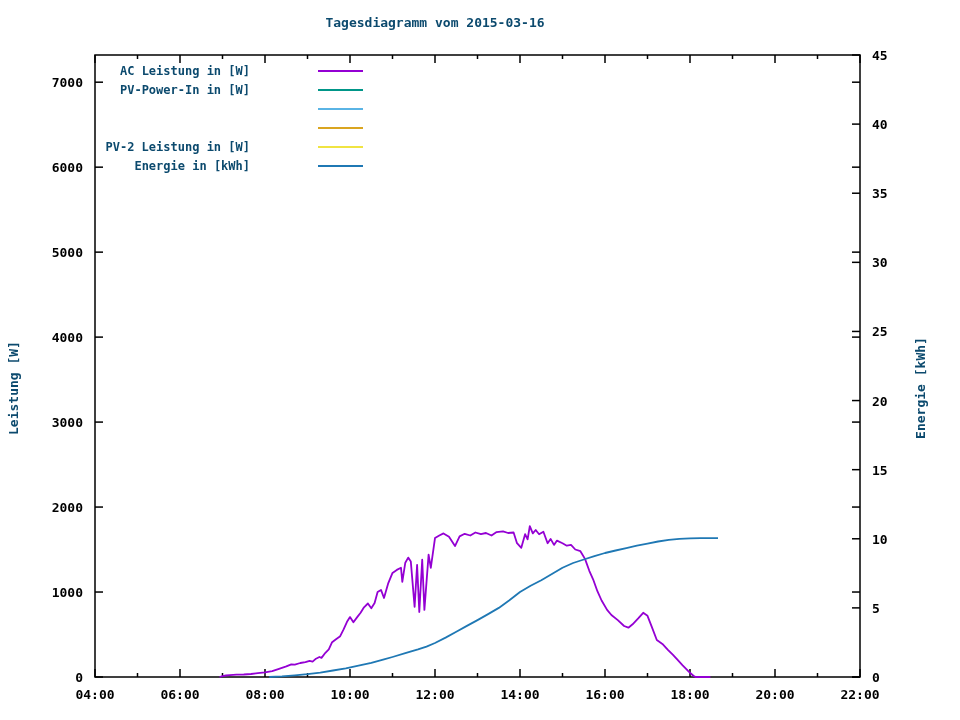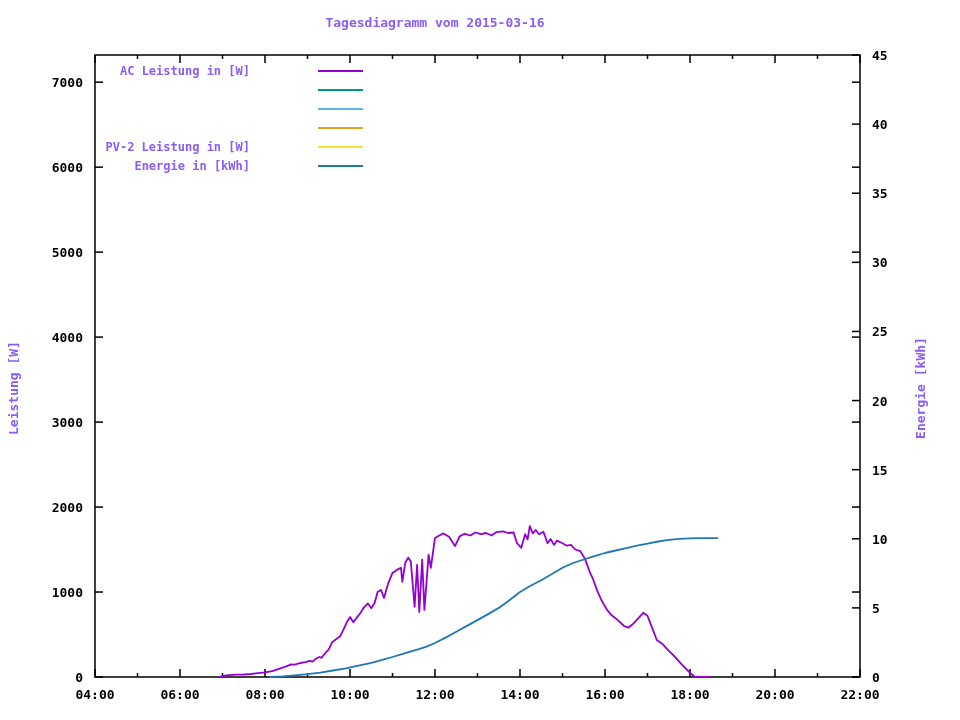--- a/index.html
+++ b/index.html
@@ -1,17 +1,17 @@
 <!DOCTYPE html>
 <html><head>
 <meta charset="utf-8">
 <style>
   html,body{margin:0;padding:0;background:#fff;}
   #stage{position:relative;width:960px;height:720px;background:#ffffff;overflow:hidden;
-         font-family:"DejaVu Sans Mono", monospace;color:#8b5cf6;}
+         font-family:"DejaVu Sans Mono", monospace;color:#0c4a6e;}
   .title{position:absolute;left:135px;top:15px;width:600px;text-align:center;
          font-size:13px;font-weight:bold;letter-spacing:0px;}
   .axis-title{position:absolute;width:200px;height:16px;text-align:center;
          font-size:13px;font-weight:bold;transform:rotate(-90deg);}
   #ylab-left{left:-86px;top:380px;}
   #ylab-right{left:821px;top:380px;}
   .legend{position:absolute;left:0;top:0;}
   .legend-row{position:absolute;left:0;width:365px;height:16px;}
   .legend-label{position:absolute;left:0;top:0;width:250px;text-align:right;
          font-size:12px;font-weight:bold;white-space:pre;}
@@ -123,20 +123,21 @@
       <polyline points="219.5,677.0 222.5,676.2 225.9,675.5 229.7,675.1 236.5,674.6 243.8,674.5 251.0,674.0 257.8,673.2 265.0,672.3 272.2,671.1 279.0,668.9 286.3,666.4 291.3,664.3 294.8,664.7 300.3,663.0 305.4,662.1 309.6,660.9 312.6,661.7 316.0,658.7 319.4,657.0 321.5,657.9 325.4,652.8 328.8,649.4 332.1,642.2 336.0,639.2 340.2,636.2 343.6,629.4 347.0,621.8 350.0,617.1 353.4,622.2 357.2,617.1 360.6,612.8 364.0,607.3 367.9,603.5 371.3,608.2 374.6,603.1 377.6,592.0 381.0,589.9 384.0,598.0 388.3,583.1 392.5,572.9 396.8,569.9 401.0,567.8 402.3,581.8 405.3,562.7 408.2,557.6 410.8,561.4 414.6,606.9 417.1,564.8 419.3,612.0 422.2,559.7 424.4,609.9 428.6,554.6 430.8,567.8 435.0,538.1 439.3,535.5 443.5,533.4 449.0,536.8 455.0,546.1 459.6,536.4 464.7,533.8 470.3,535.5 475.4,532.5 480.9,534.2 486.0,533.0 491.5,535.5 496.6,532.1 503.0,531.3 508.1,533.0 513.6,532.5 517.0,543.2 521.3,547.8 525.1,534.2 527.6,539.3 529.8,526.1 532.8,533.4 535.7,530.0 539.1,534.2 543.4,531.7 547.6,543.2 550.6,538.9 554.0,544.9 557.0,540.6 562.5,543.2 566.8,545.7 571.0,544.9 575.3,549.5 580.4,551.2 585.0,558.9 589.3,570.8 593.1,579.3 597.4,591.2 601.6,600.5 607.1,609.9 611.4,615.0 617.8,620.1 624.1,626.0 628.4,627.7 632.6,624.3 638.2,618.4 643.2,612.8 647.5,615.8 651.8,626.9 656.8,640.0 662.4,643.9 667.9,649.8 673.0,654.9 678.1,660.4 682.4,665.1 686.6,669.4 690.0,672.8 693.4,675.7 695.5,677.0 710.4,677.0" fill="none" stroke="#9400d3" stroke-width="1.8" stroke-linejoin="round"></polyline>
       <polyline points="269.3,677.0 282.0,676.3 294.8,675.3 307.5,674.2 320.3,672.6 333.0,670.5 345.8,668.3 358.5,665.7 371.3,662.8 384.0,659.4 392.5,657.0 405.3,653.2 418.0,649.4 426.5,646.6 435.0,643.0 445.6,637.6 456.3,631.8 466.9,625.9 477.5,620.1 488.1,614.1 498.8,607.9 509.4,600.3 520.0,592.0 530.6,585.8 541.3,580.2 551.9,574.0 562.5,567.8 573.1,563.0 583.8,559.5 594.4,556.1 605.0,553.0 615.6,550.5 626.3,548.2 636.9,545.7 647.5,543.6 658.1,541.5 668.8,539.9 679.4,538.8 690.0,538.4 700.6,538.1 718.0,538.1" fill="none" stroke="#1f78b4" stroke-width="1.8" stroke-linejoin="round"></polyline>
     </svg>
 
   <div class="legend">
     <div class="legend-row" style="top:64px">
       <span class="legend-label">AC Leistung in [W]</span>
       <span class="legend-line" style="background: rgb(148, 0, 211);"></span>
     </div>
     <div class="legend-row" style="top:83px">
+      <span class="legend-label">PV-Power-In in [W]</span>
       <span class="legend-line" style="background: rgb(0, 150, 136);"></span>
     </div>
     <div class="legend-row" style="top:102px">
       <span class="legend-line" style="background: rgb(90, 180, 229);"></span>
     </div>
     <div class="legend-row" style="top:121px">
       <span class="legend-line" style="background: rgb(218, 165, 32);"></span>
     </div>
     <div class="legend-row" style="top:140px">
       <span class="legend-label">PV-2 Leistung in [W]</span>

